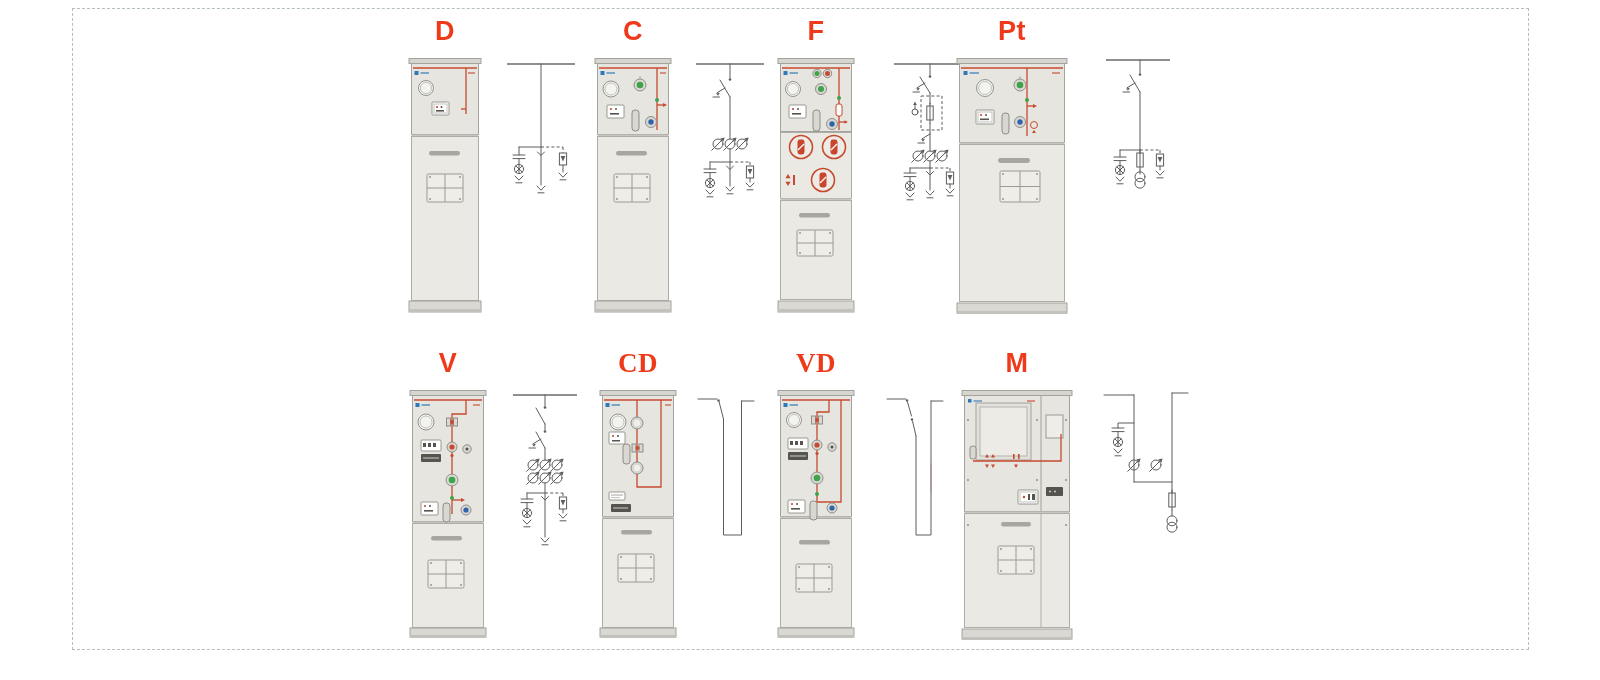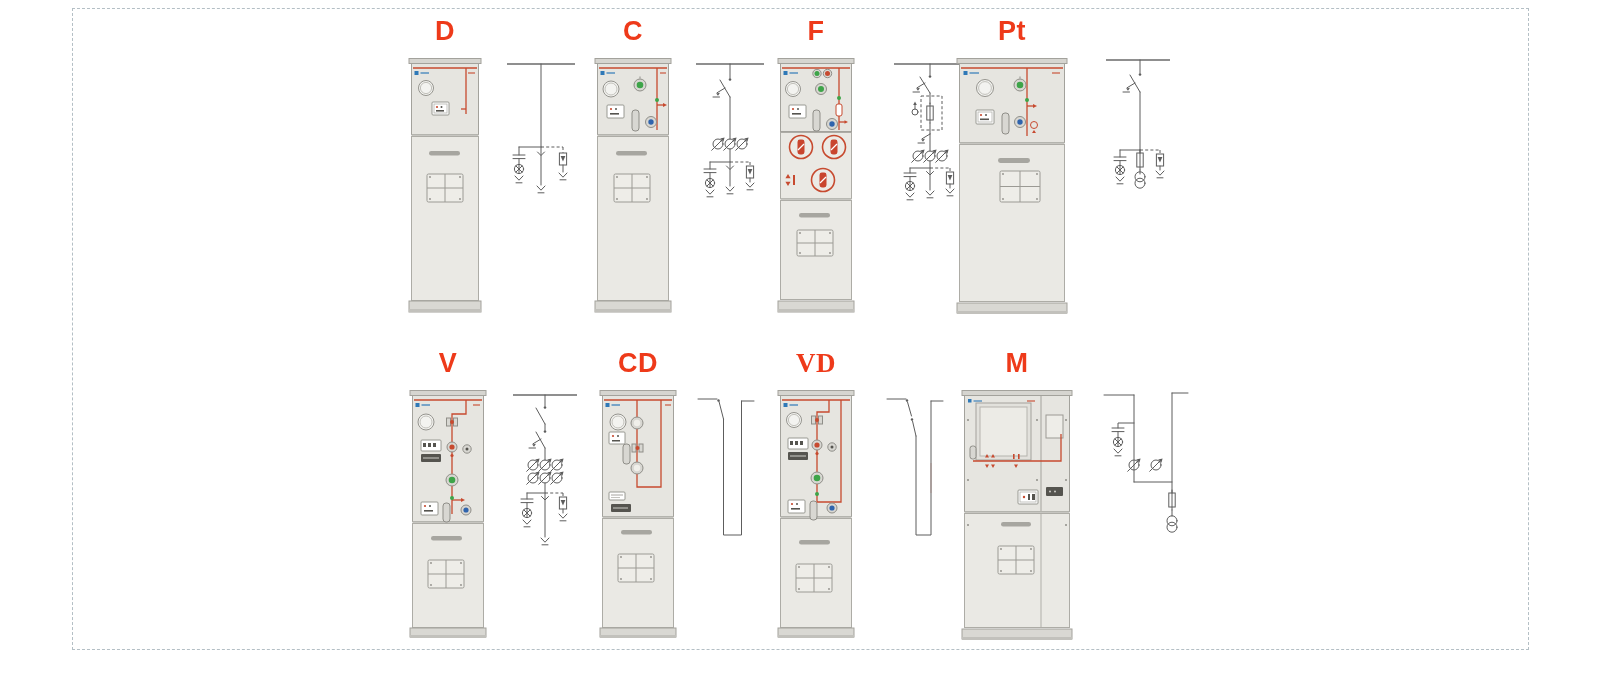--- a/index.html
+++ b/index.html
@@ -516,21 +516,21 @@
       <use href="#g-earth" x="22" y="135"></use>
       <polyline class="dg" points="36.5,111.5 40,115 43.5,111.5"></polyline>
       <use href="#g-earth" x="40" y="153"></use>
       <line class="dgd" x1="58" y1="108" x2="58" y2="112"></line>
       <use href="#g-arr" x="58" y="112"></use>
       <line class="dg" x1="58" y1="124" x2="58" y2="128"></line>
       <use href="#g-earth" x="58" y="129"></use>
     </svg>
   </div>
 
-  <div class="unit" style="left:597px;top:348px;width:170px;height:300px;">
+  <div class="unit" style="left:597px;top:348px;width:170px;height:300px;font-family:Liberation Serif, serif;">
     <div class="unit-label" style="left:2px;width:78px;">CD</div>
     <svg class="abs" style="left:2px;top:42px;" width="78" height="250" viewBox="0 0 78 250">
       <rect class="cap" x="1" y="0.5" width="76" height="5"></rect>
       <rect class="pnl" x="3.5" y="5.5" width="71" height="121"></rect>
       <rect class="sep" x="3.5" y="126.5" width="71" height="2"></rect>
       <rect class="door" x="3.5" y="128.5" width="71" height="109"></rect>
       <rect class="base" x="1" y="238" width="76" height="9"></rect>
       <rect x="1" y="245" width="76" height="3" fill="#c2c1bc"></rect>
       <g>
         <line class="red" x1="5" y1="10" x2="73" y2="10" stroke-width="1.6"></line>

